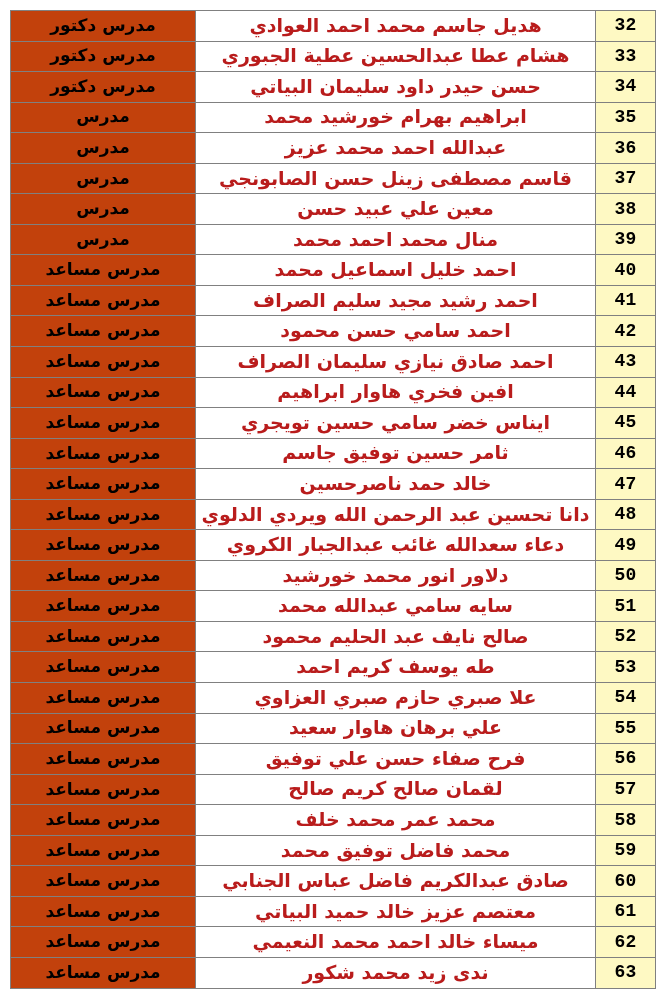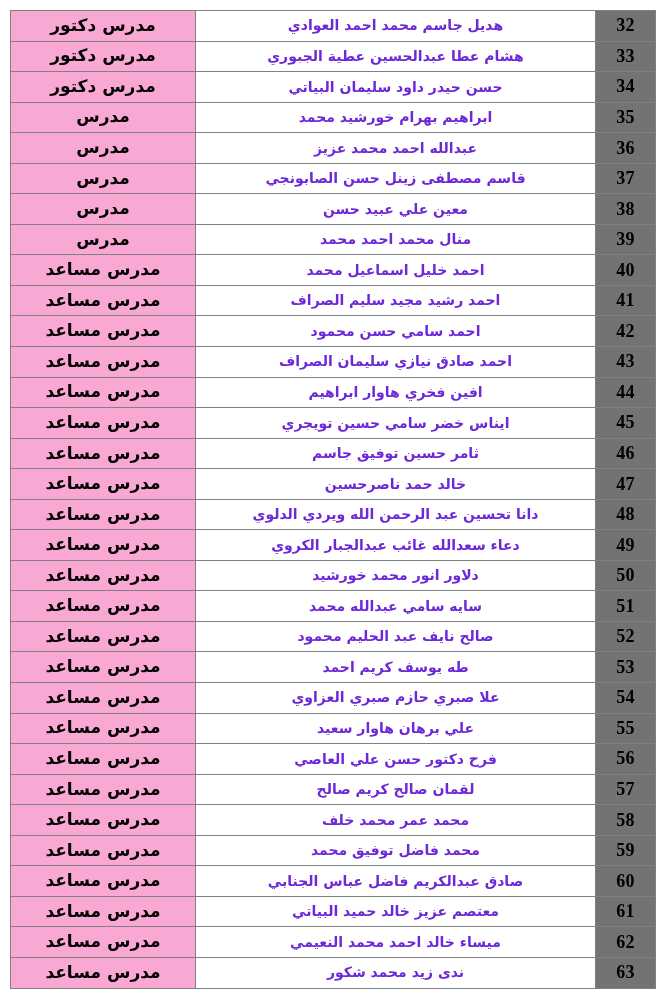--- a/index.html
+++ b/index.html
@@ -40,33 +40,33 @@
     padding: 0 4px;
     vertical-align: middle;
     text-align: center;
     font-weight: bold;
     line-height: 1.05;
     white-space: nowrap;
     overflow: hidden;
   }
 
   .cell-index {
-    background: #737373;
+    background: #fef9c3;
     color: #000000;
     font-size: 18px;
-    font-family: Liberation Serif, serif;
+    font-family: Liberation Mono, monospace;
     letter-spacing: 0.2px;
   }
   .cell-name {
     background: #ffffff;
-    color: #6d28d9;
-    font-size: 14px;
+    color: #b91c1c;
+    font-size: 19px;
   }
   .cell-title {
-    background: #f9a8d4;
+    background: #c2410c;
     color: #000000;
     font-size: 17px;
   }
 </style>
 </head>
 <body>
 
 <div class="page">
   <table class="names-table">
     <colgroup>
@@ -190,21 +190,21 @@
           <td class="cell-name">علا صبري حازم  صبري العزاوي</td>
           <td class="cell-title">مدرس مساعد</td>
         </tr>
         <tr>
           <td class="cell-index">55</td>
           <td class="cell-name">علي برهان هاوار سعيد</td>
           <td class="cell-title">مدرس مساعد</td>
         </tr>
         <tr>
           <td class="cell-index">56</td>
-          <td class="cell-name">فرح دكتور حسن علي العاصي</td>
+          <td class="cell-name">فرح صفاء حسن علي توفيق</td>
           <td class="cell-title">مدرس مساعد</td>
         </tr>
         <tr>
           <td class="cell-index">57</td>
           <td class="cell-name">لقمان صالح كريم صالح</td>
           <td class="cell-title">مدرس مساعد</td>
         </tr>
         <tr>
           <td class="cell-index">58</td>
           <td class="cell-name">محمد عمر محمد خلف</td>

